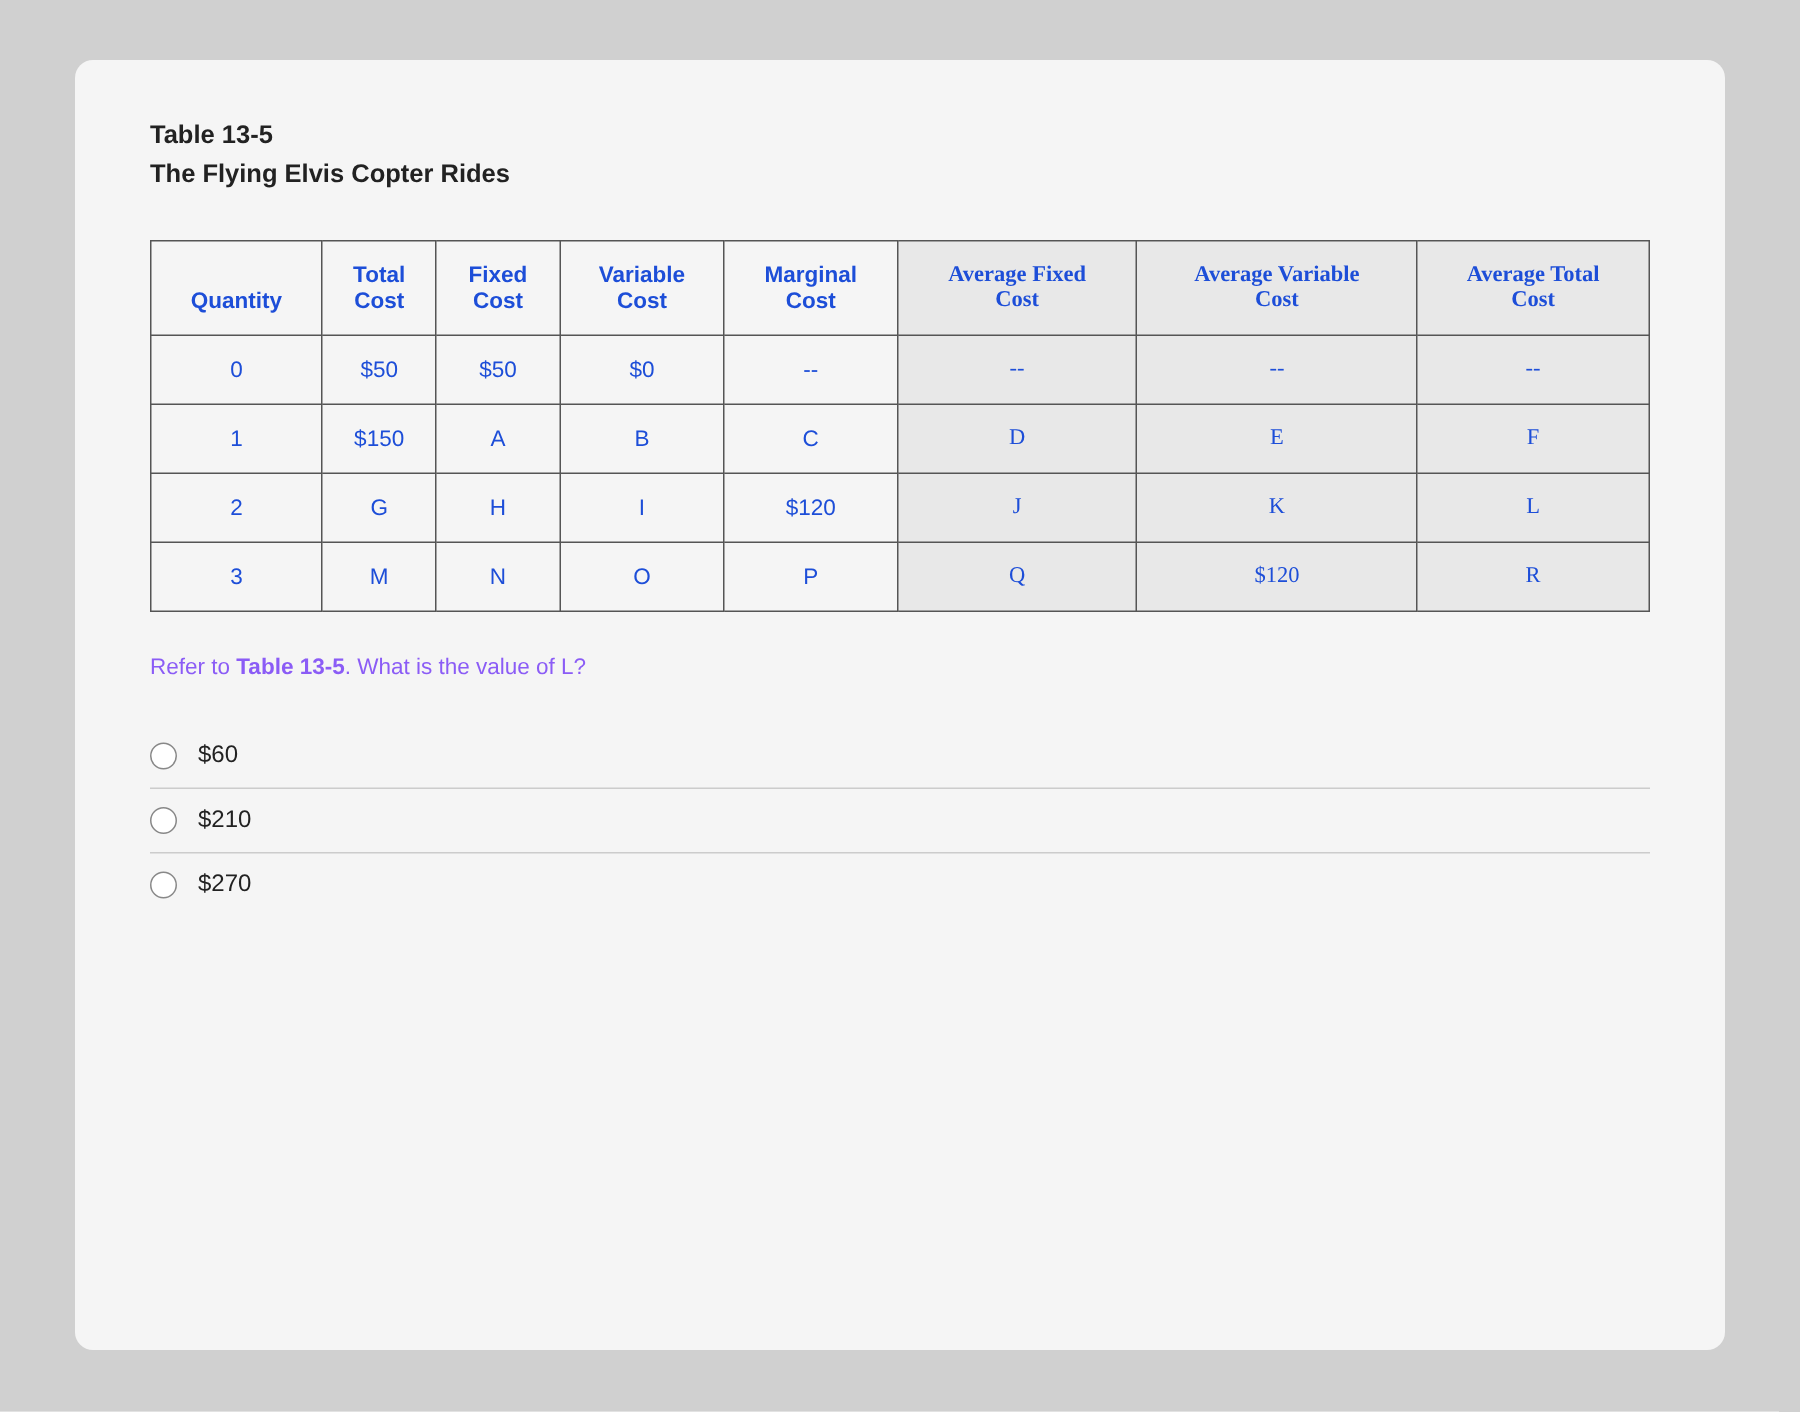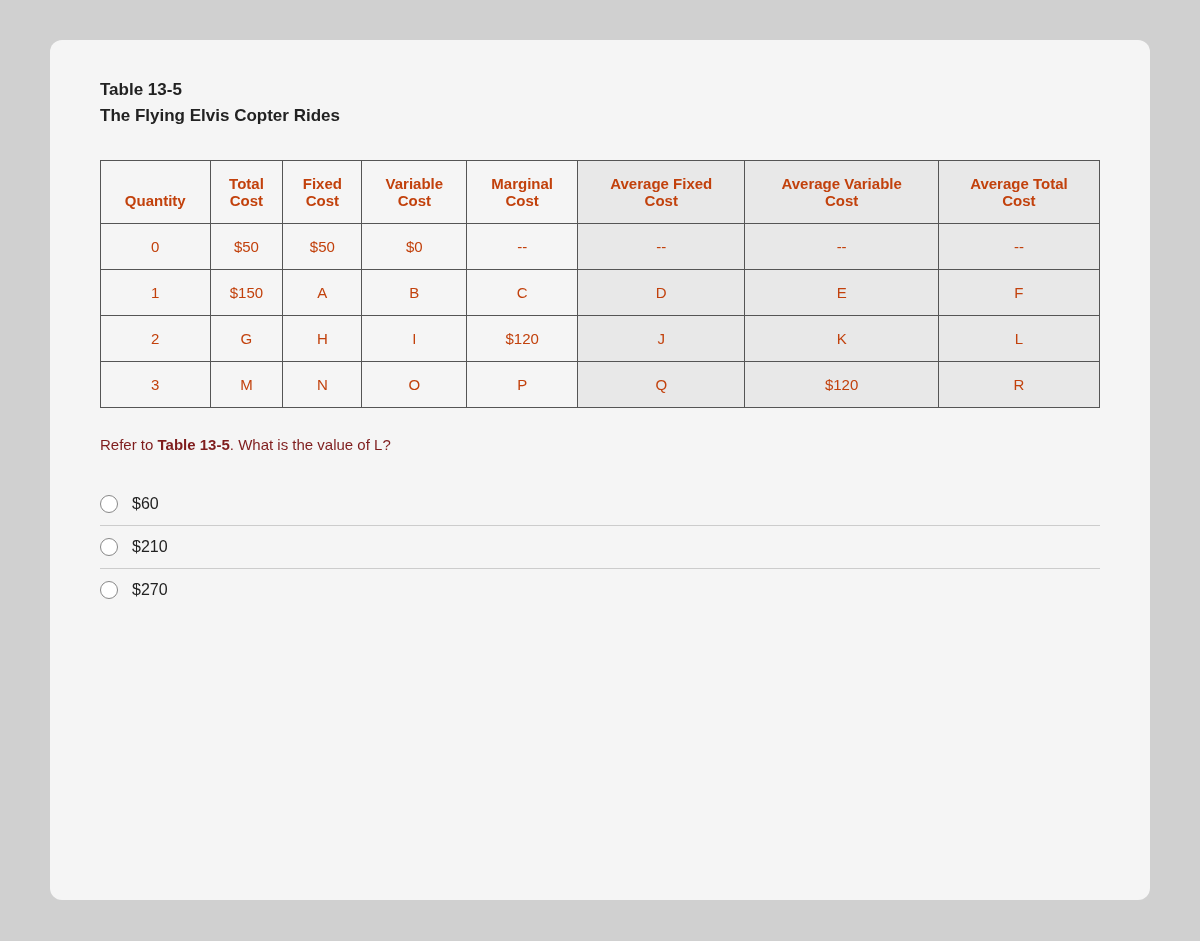--- a/index.html
+++ b/index.html
@@ -45,41 +45,42 @@
       border-collapse: collapse;
       border: 1.5px solid #555;
       margin-bottom: 28px;
     }
 
     .cost-table th, .cost-table td {
       border: 1.5px solid #555;
       text-align: center;
       padding: 14px 8px;
       font-size: 15px;
-      color: #c2410c;
+      color: #1d4ed8;
     }
 
     .cost-table thead tr th {
       font-weight: 600;
       background: #f5f5f5;
       vertical-align: bottom;
     }
 
     .cost-table tbody tr td {
       background: #f5f5f5;
     }
 
     
     .shaded {
       background: #e8e8e8 !important;
+      font-family: Liberation Serif, serif;
     }
 
     .question-text {
       font-size: 15px;
-      color: #7f1d1d;
+      color: #8b5cf6;
       margin-bottom: 30px;
     }
 
     .question-text strong {
       font-weight: 700;
     }
 
     .answer-option {
       display: flex;
       align-items: flex-end;

